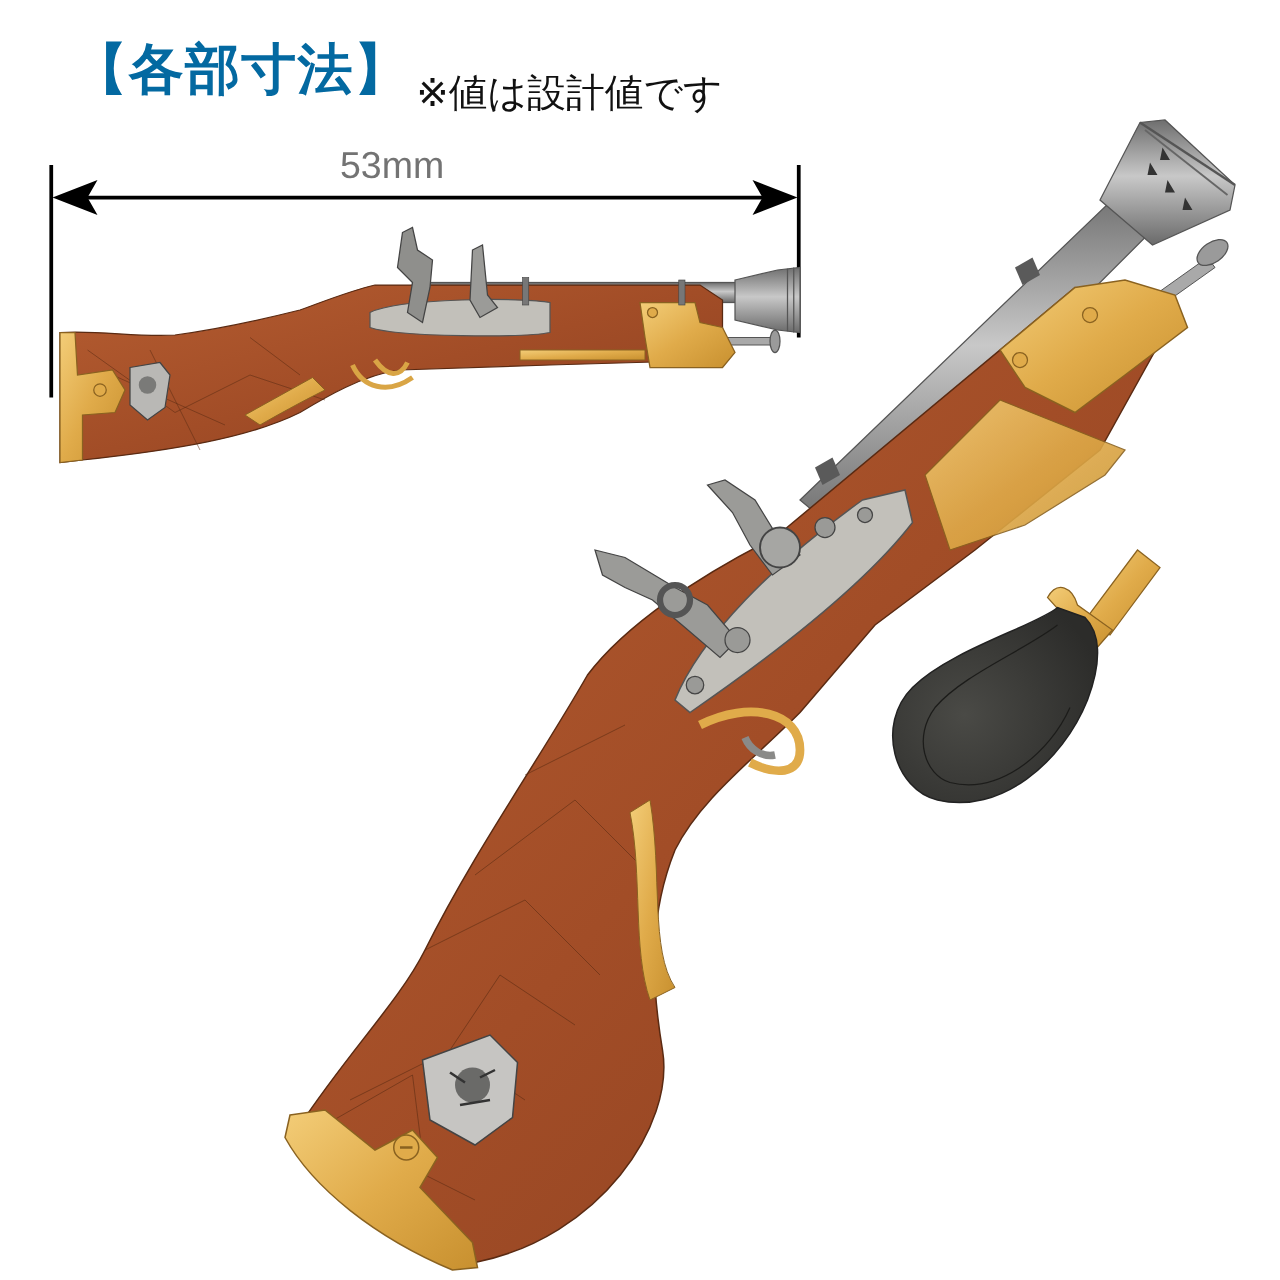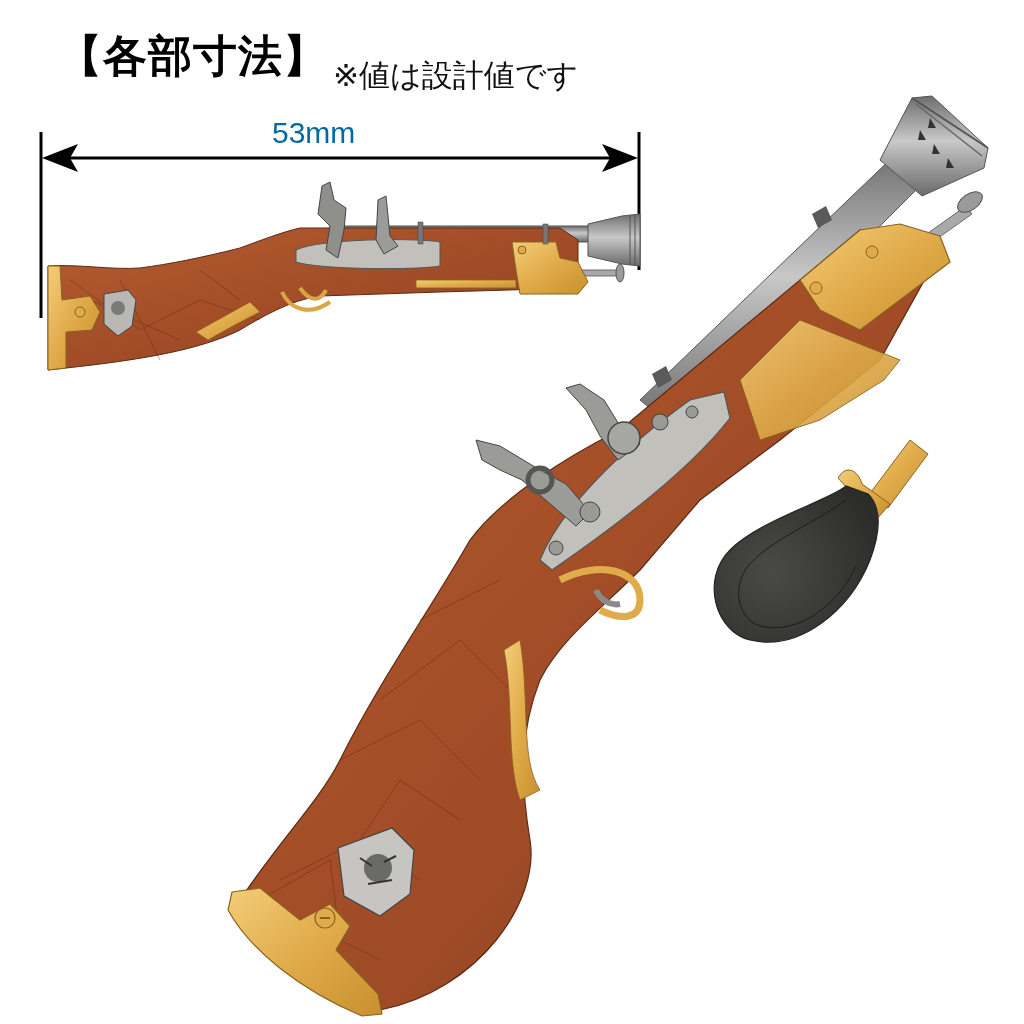--- a/index.html
+++ b/index.html
@@ -1,19 +1,19 @@
 <!DOCTYPE html>
 <html><head>
   <meta charset="utf-8">
   <style>
     html, body { margin:0; padding:0; background:#ffffff; }
     body { width:1024px; height:1024px; position:relative; overflow:hidden; font-family:"DejaVu Sans", sans-serif; }
-    .title { position:absolute; left:58px; top:26px; font-size:44px; font-weight:bold; color:#000000; letter-spacing:1px; line-height:60px; }
+    .title { position:absolute; left:58px; top:26px; font-size:44px; font-weight:bold; color:#0369a1; letter-spacing:1px; line-height:60px; }
     .note { position:absolute; left:333px; top:33px; font-size:31px; color:#111; line-height:44px;margin-top:20px; }
-    .dim-label { position:absolute; left:272px; top:116px; font-size:30px; color:#0369a1; font-family:"Liberation Sans", sans-serif; }
+    .dim-label { position:absolute; left:272px; top:116px; font-size:30px; color:#737373; font-family:"Liberation Sans", sans-serif; }
     svg.art { position:absolute; left:0; top:0; }
   </style>
 </head>
 <body>
 
 <div class="title">【各部寸法】</div>
 <div class="note">※値は設計値です</div>
 <div class="dim-label">53mm</div>
 
 <svg class="art" width="1024" height="1024" viewBox="0 0 1024 1024">

